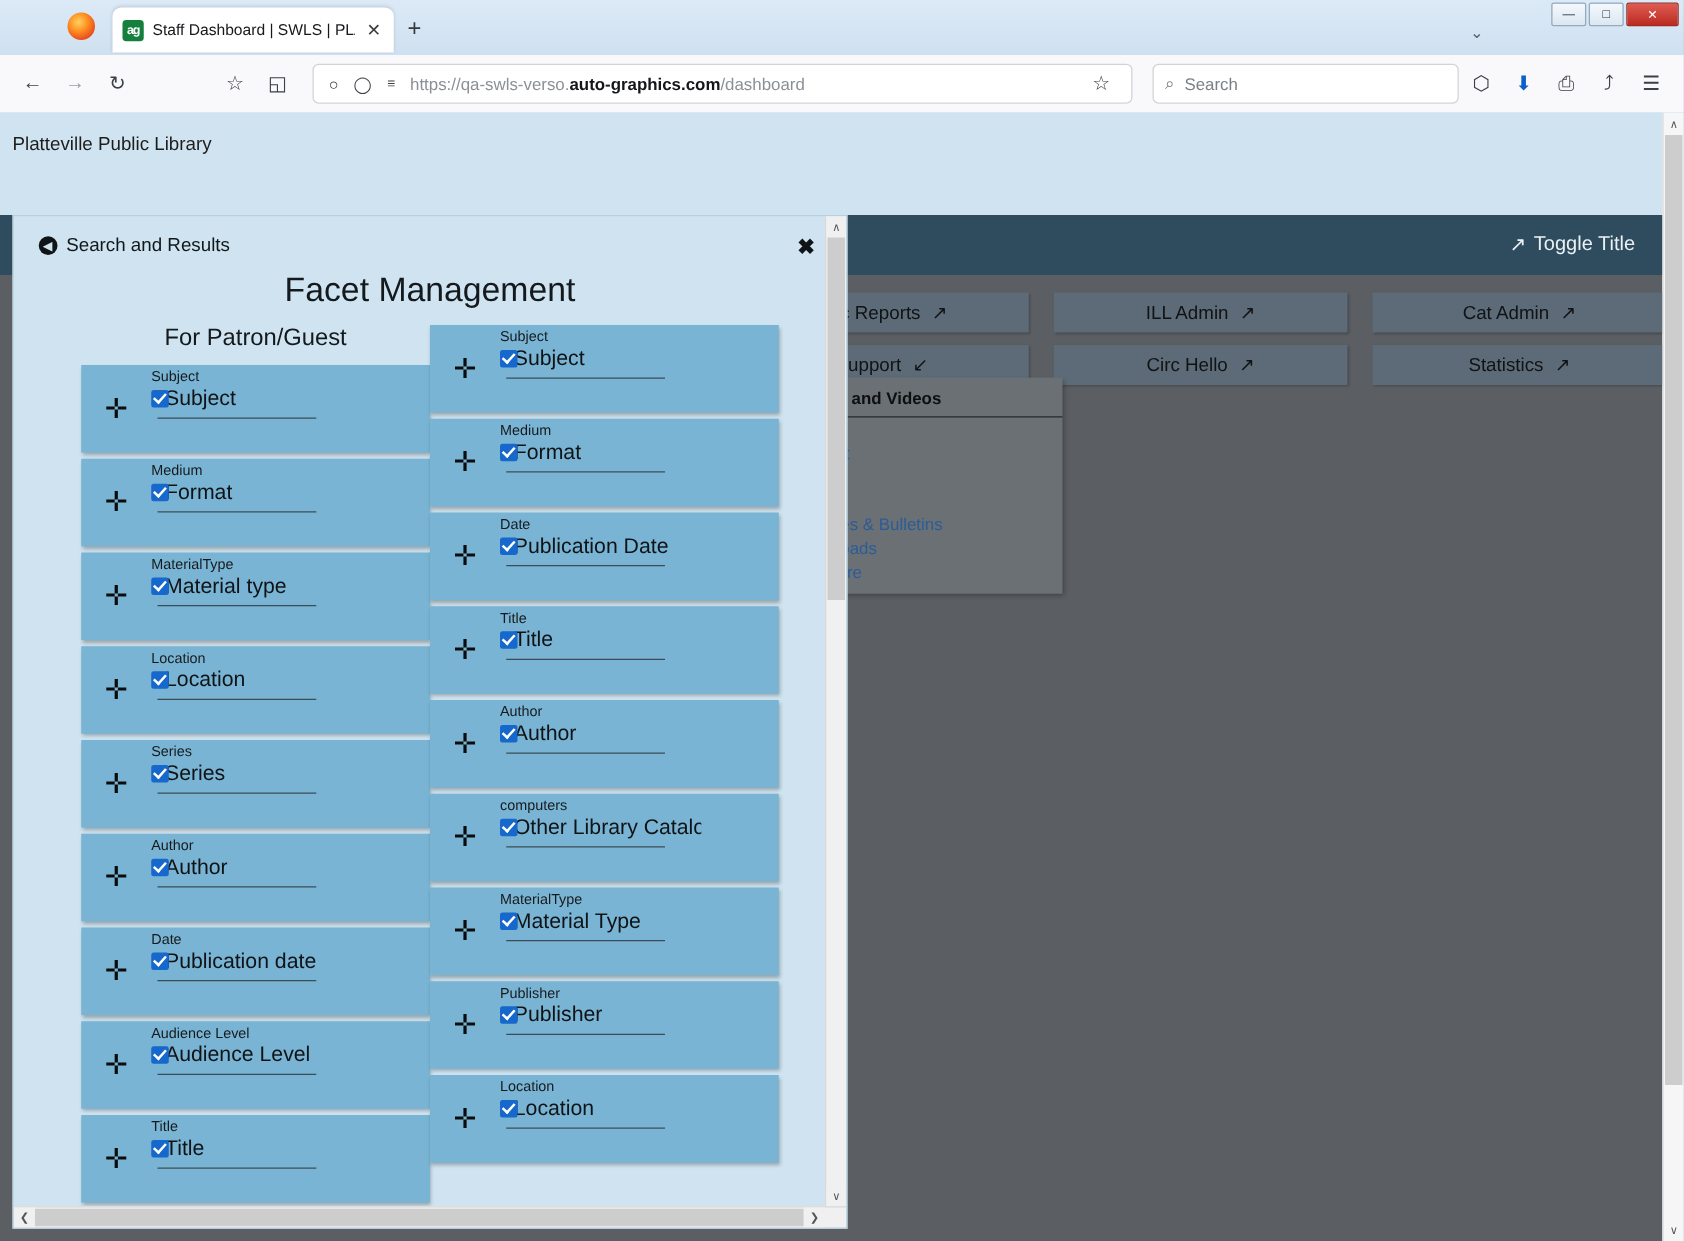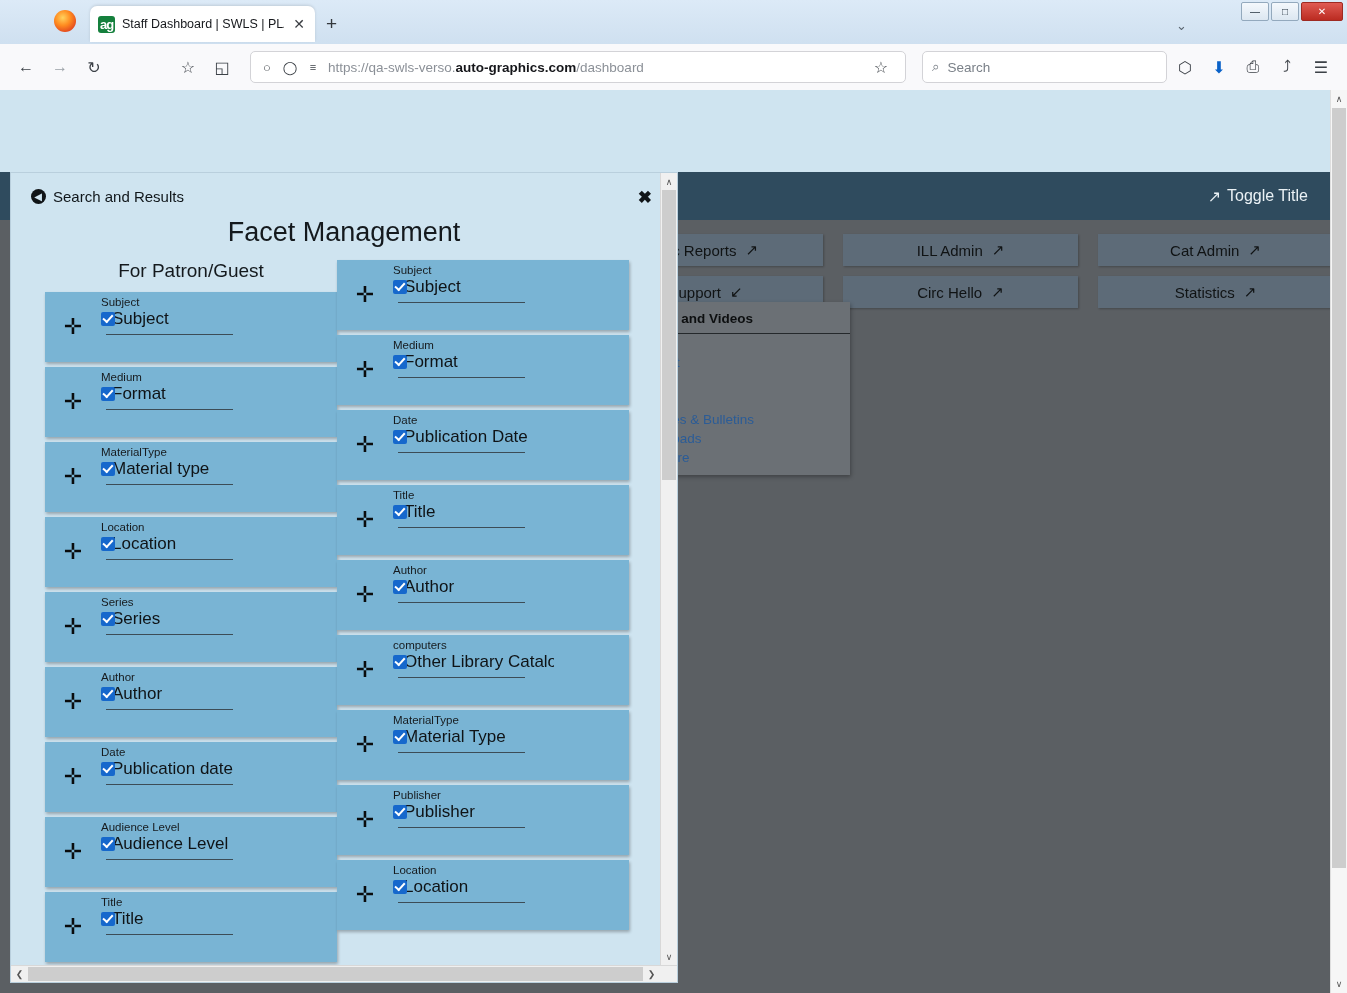--- a/index.html
+++ b/index.html
@@ -41,21 +41,21 @@
   }
   .tab {
     position: absolute; left: 90px; top: 6px;
     width: 225px; height: 36px;
     background: #fff; border-radius: 7px 7px 0 0;
     box-shadow: 0 -1px 3px rgba(0,0,0,.12);
     display: flex; align-items: center; padding: 0 8px; gap: 7px;
   }
   .tab-favicon {
     width: 17px; height: 17px; border-radius: 3px; flex: 0 0 auto;
-    background: #15803d; color: #fff; font-size: 13px; font-weight: bold;
+    background: #15803d; color: #fff; font-size: 10px; font-weight: bold;
     display: flex; align-items: center; justify-content: center;
     letter-spacing: -1px;
   }
   .tab-title {
     flex: 1 1 auto; font-size: 12.5px; color: #16181c;
     white-space: nowrap; overflow: hidden;
   }
   .tab-close { font-size: 14px; color: #3a3d42; padding: 0 2px; flex: 0 0 auto; }
   .new-tab {
     position: absolute; left: 326px; top: 14px;
@@ -226,21 +226,21 @@
   }
   .modal-close {
     position: absolute; right: 25px; top: 14px;
     font-size: 17px; font-weight: bold; color: #101417;
   }
   .modal-title {
     text-align: center; font-size: 27px; color: #14191d;
     font-weight: 400; margin-top: 44px;
   }
   .cols {
-    display: flex; padding: 0 34px; margin-top: 12px;
+    display: flex; padding: 0 54px; margin-top: 12px;
   }
   .col { width: 292px; }
   .col-head {
     text-align: center; font-size: 19px; color: #14191d;
     margin-bottom: 10px;
   }
   .facet-card {
     position: relative;
     height: 70px; margin-bottom: 5px;
     background: #79b4d4;
@@ -368,20 +368,23 @@
       <div class="nav-icon">⬡</div>
       <div class="nav-icon" style="color:#0a62c8">⬇</div>
       <div class="nav-icon">⎙</div>
       <div class="nav-icon">⤴</div>
       <div class="nav-icon">☰</div>
     </div>
   </div>
 
   <div id="page">
 
+    <div class="site-header">
+      <div class="lib-name">Platteville Public Library</div>
+    </div>
 
     <div class="search-group">
       <div class="sg-dropdown">
         <span class="lbl">All Headings</span>
         <span>⌄</span>
         <span class="db-icon">☰</span>
       </div>
       <input class="sg-input" value="" placeholder="" style="">
       <div class="sg-search">⌕</div>
       <div class="sg-adv">Advanced</div>

